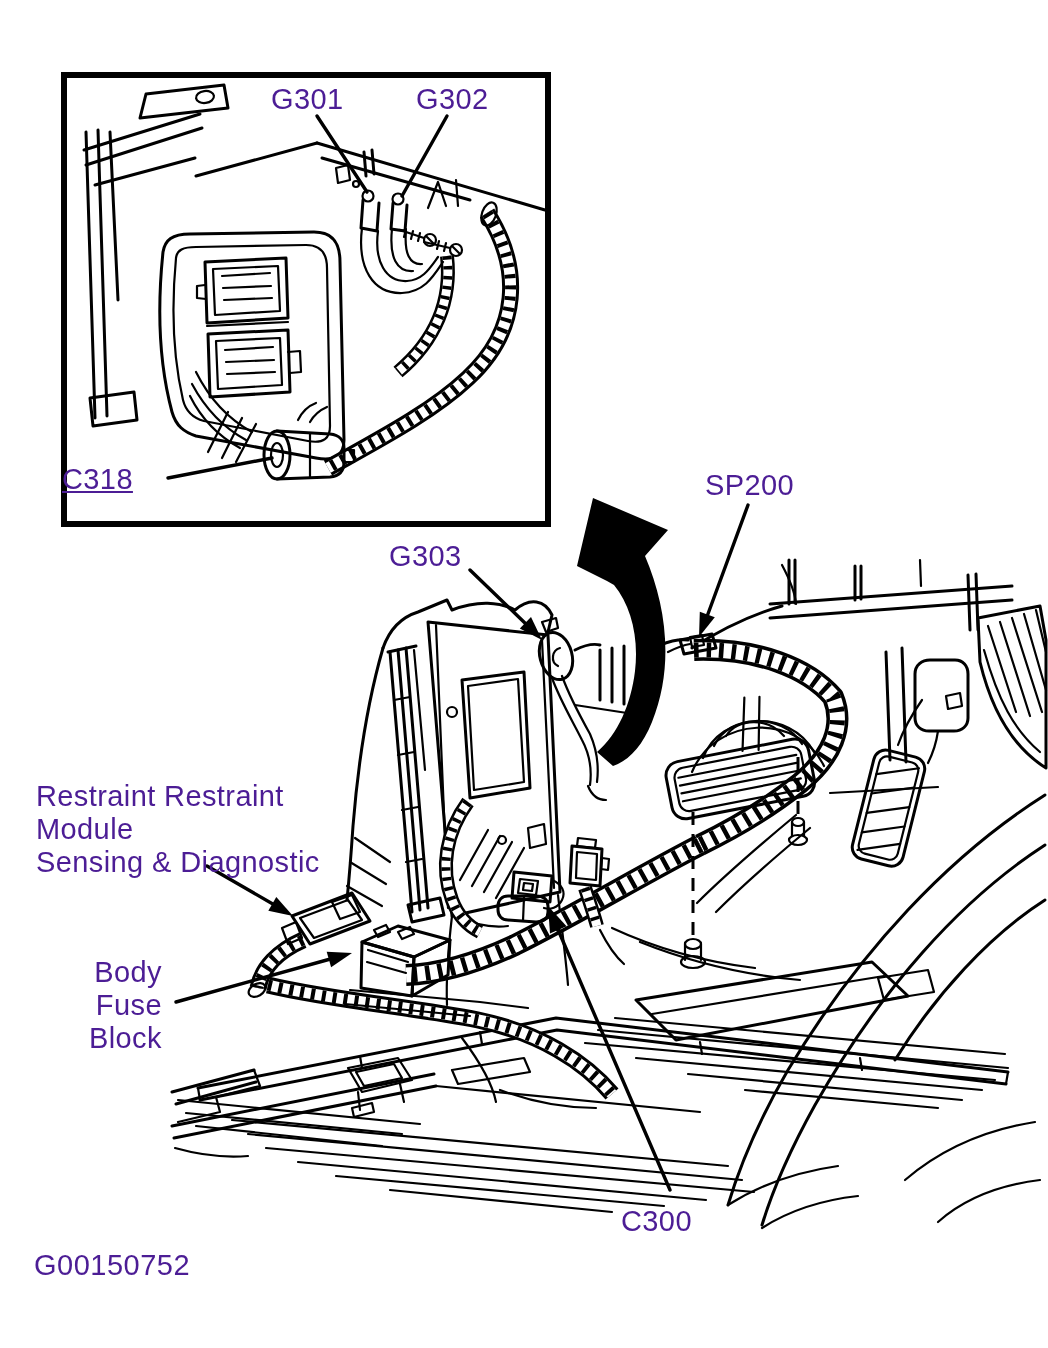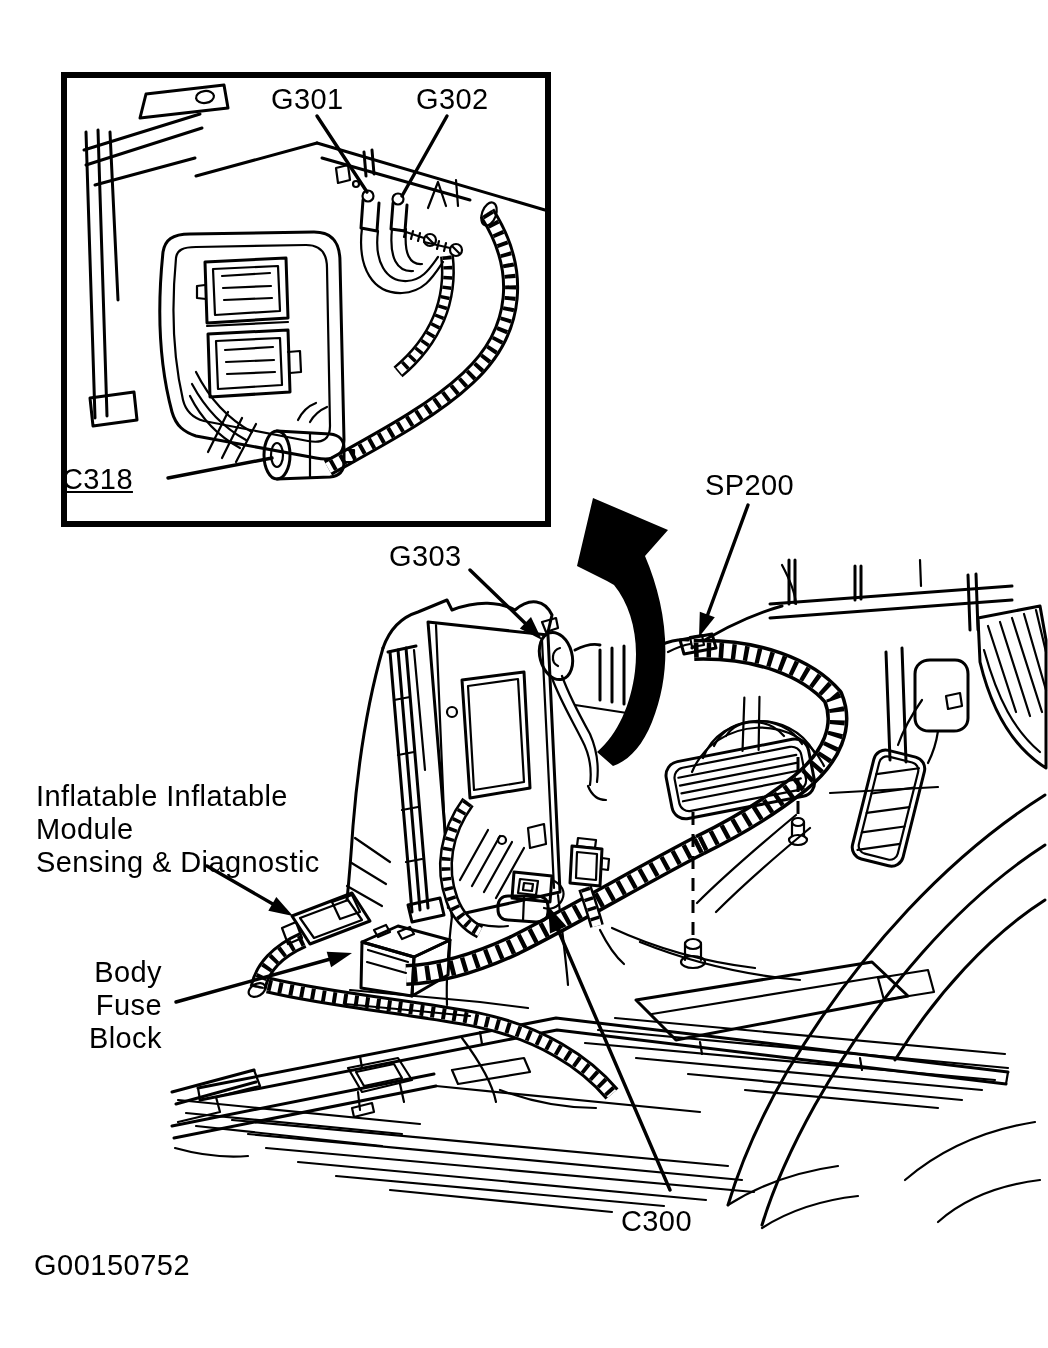--- a/index.html
+++ b/index.html
@@ -1,17 +1,17 @@
 <!DOCTYPE html>
 <html><head>
 <meta charset="utf-8">
 <style>
   html,body{margin:0;padding:0;background:#fff;}
   .canvas{position:relative;width:1048px;height:1348px;background:#ffffff;
-          font-family:"Liberation Sans", sans-serif;color:#000000;overflow:hidden;}
+          font-family:"Liberation Sans", sans-serif;color:#4c1d95;overflow:hidden;}
   .art{position:absolute;left:0;top:0;}
   .lbl{position:absolute;font-size:29px;line-height:33px;letter-spacing:0.4px;white-space:nowrap;}
   #lbl-g301{left:271px;top:83px;}
   #lbl-g302{left:416px;top:83px;}
   #lbl-c318{left:62px;top:463px;text-decoration:underline;}
   #lbl-g303{left:389px;top:540px;text-align:right;}
   #lbl-sp200{left:705px;top:469px;}
   #lbl-sdm{left:36px;top:780px;}
   #lbl-fuse{left:89px;top:956px;text-align:right;}
   #lbl-c300{left:621px;top:1205px;}
@@ -343,21 +343,21 @@
     </g>
   </svg>
 
   <div class="lbl" id="lbl-g301">G301</div>
   <div class="lbl" id="lbl-g302">G302</div>
   <div class="lbl" id="lbl-c318">C318</div>
   <div class="lbl" id="lbl-g303">G303</div>
   <div class="lbl" id="lbl-sp200">SP200</div>
 
   <div class="lbl" id="lbl-sdm">
-    <div>Inflatable Inflatable</div>
+    <div>Restraint Restraint</div>
     <div>Module</div>
     <div>Sensing &amp; Diagnostic</div>
   </div>
 
   <div class="lbl" id="lbl-fuse">
     <div>Body</div>
     <div>Fuse</div>
     <div>Block</div>
   </div>
 

